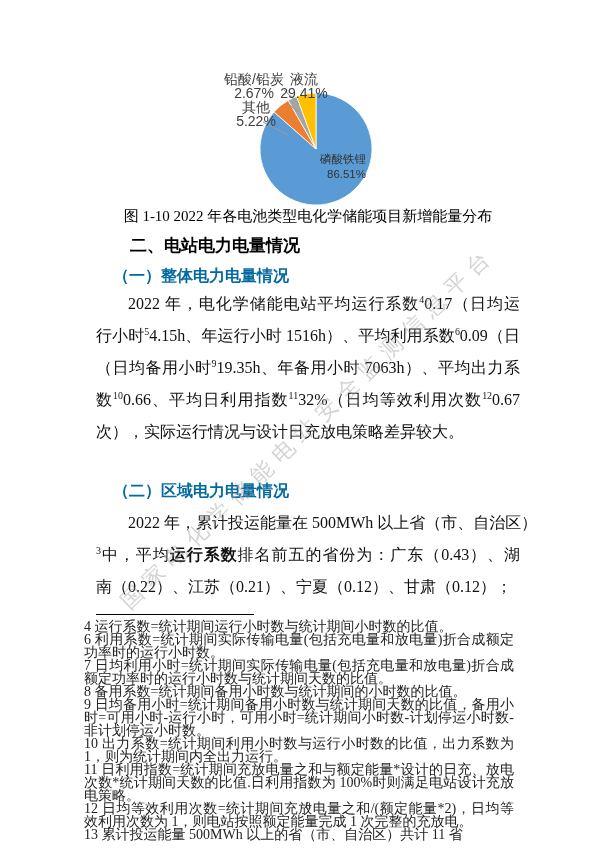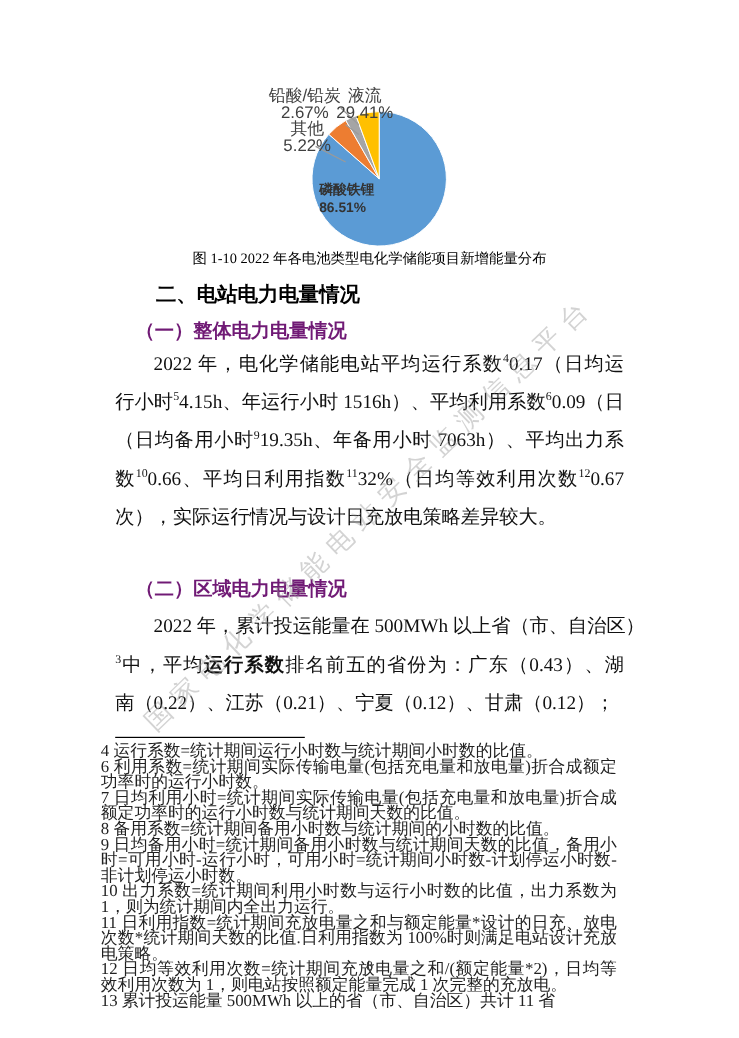--- a/index.html
+++ b/index.html
@@ -31,39 +31,39 @@
   .chart svg{position:absolute;inset:0;}
   .callout{
     position:absolute;
     text-align:center;
     font-family:Liberation Sans, sans-serif;
     font-size:14px;line-height:14px;color:#404040;
     z-index:2;
   }
   .callout .pct{display:block;}
   .center-label{
-    position:absolute;text-align:left;
+    position:absolute;text-align:right;
     font-family:"Liberation Sans", sans-serif;
-    font-size:11.5px;line-height:15px;color:#333333;z-index:2;font-weight:bold;
+    font-size:11.5px;line-height:15px;color:#333333;z-index:2;
   }
   .center-label .pct{display:block;}
   
   .caption{
     position:absolute;top:207px;left:0;width:616px;
-    text-align:center;font-size:12px;color:#000;
+    text-align:center;font-size:15px;color:#000;
   }
   
   .h-main{
     position:absolute;top:234px;left:130px;
     font-family:Liberation Sans, sans-serif;
     font-weight:bold;font-size:17px;color:#000;
   }
   .h-sub{
     position:absolute;left:113px;
-    font-weight:bold;font-size:16px;color:#701a75;
+    font-weight:bold;font-size:16px;color:#0369a1;
   }
   .h-sub1{top:266px;}
   .h-sub2{top:481px;}
   
   .para{position:absolute;left:96px;width:424px;font-size:16px;color:#111;}
   .para1{top:288px;}
   .para2{top:507px;}
   .bodyline{
     height:32px;line-height:32px;
     text-align:justify;text-align-last:justify;

